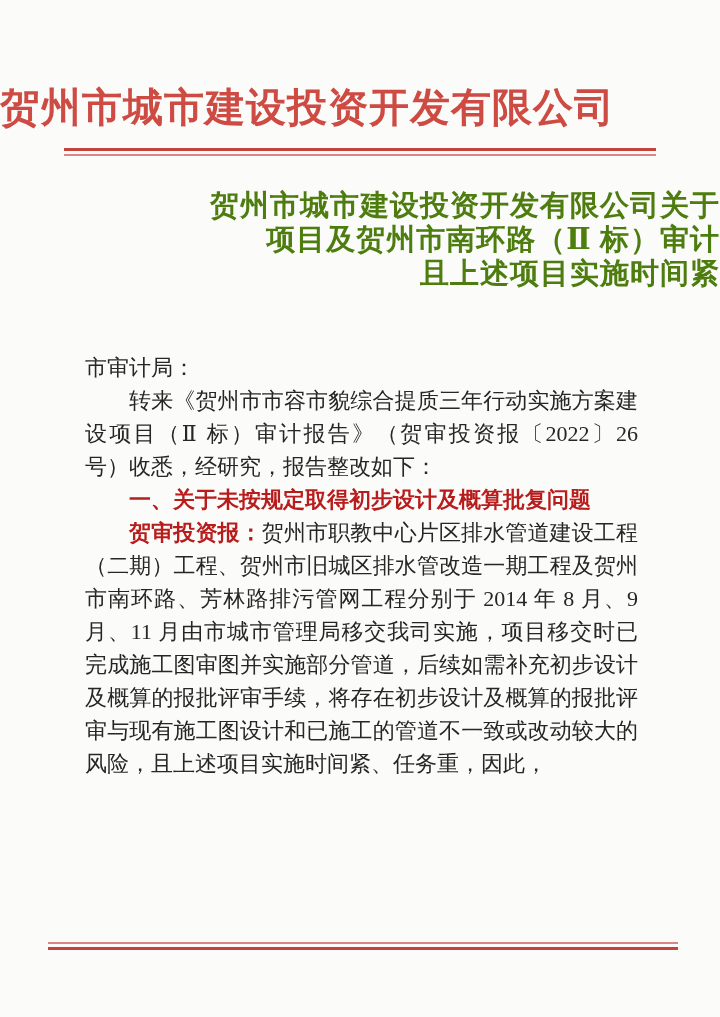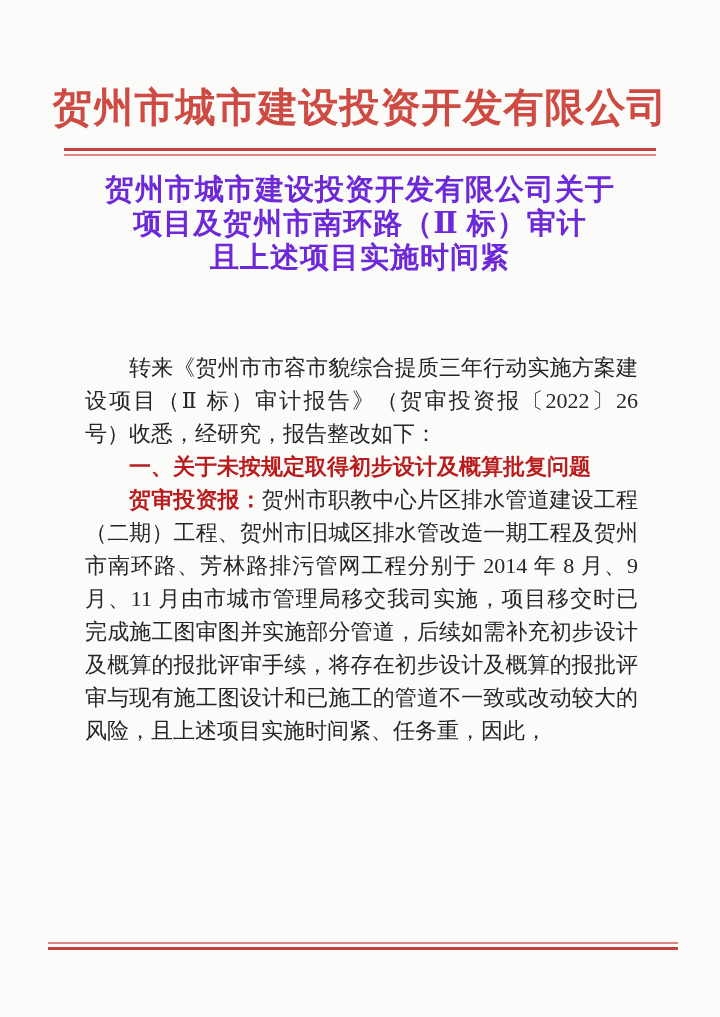--- a/index.html
+++ b/index.html
@@ -15,21 +15,20 @@
     background: #fbfbf9;
     overflow: hidden;
     font-family: "Liberation Serif", "DejaVu Serif", serif;
   }
   
   .letterhead {
     position: absolute;
     top: 0;
     left: 0;
     right: 0;
-    text-align: center;
   }
   .letterhead-title {
     margin-top: 84px;
     font-size: 40px;
     font-weight: bold;
     letter-spacing: 1px;
     color: #ce4b44;
     line-height: 1.2;
     white-space: nowrap;
   }
@@ -55,25 +54,25 @@
   .rule-thin {
     height: 1.5px;
     background: #dc867f;
   }
   .rule-gap {
     height: 3px;
   }
   
   .doc-title {
     position: absolute;
-    top: 172px;
+    top: 188px;
     left: 0;
     right: 0;
-    text-align: center;
-    color: #6d28d9;
+    text-align: right;
+    color: #4d7c0f;
   }
   .doc-title-line {
     font-size: 29px;
     font-weight: bold;
     line-height: 34px;
     letter-spacing: 1px;
     white-space: nowrap;
   }
   
   .doc-body {
@@ -114,20 +113,21 @@
     </div>
   </header>
 
   <section class="doc-title">
     <div class="doc-title-line">贺州市城市建设投资开发有限公司关于</div>
     <div class="doc-title-line">项目及贺州市南环路（Ⅱ 标）审计</div>
     <div class="doc-title-line">且上述项目实施时间紧</div>
   </section>
 
   <section class="doc-body">
+    <p>市审计局：</p>
     <p class="indent">转来《贺州市市容市貌综合提质三年行动实施方案建设项目（Ⅱ 标）审计报告》（贺审投资报〔2022〕26 号）收悉，经研究，报告整改如下：</p>
     <p class="indent heading-black">一、关于未按规定取得初步设计及概算批复问题</p>
     <p class="indent"><span class="bold-label">贺审投资报：</span><span>贺州市职教中心片区排水管道建设工程（二期）工程、贺州市旧城区排水管改造一期工程及贺州市南环路、芳林路排污管网工程分别于 2014 年 8 月、9 月、11 月由市城市管理局移交我司实施，项目移交时已完成施工图审图并实施部分管道，后续如需补充初步设计及概算的报批评审手续，将存在初步设计及概算的报批评审与现有施工图设计和已施工的管道不一致或改动较大的风险，且上述项目实施时间紧、任务重，因此，</span></p>
   </section>
 
   <footer>
     <div class="rule rule-footer">
       <div class="rule-thin"></div>
       <div class="rule-gap"></div>
       <div class="rule-thick"></div>

